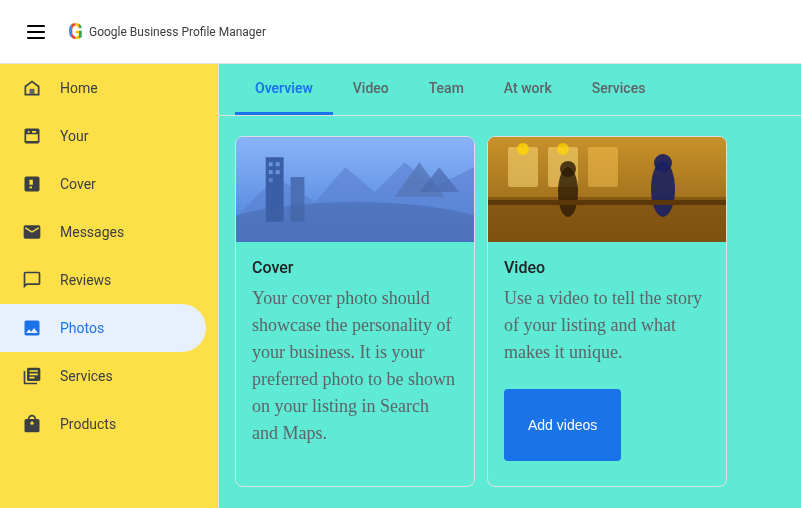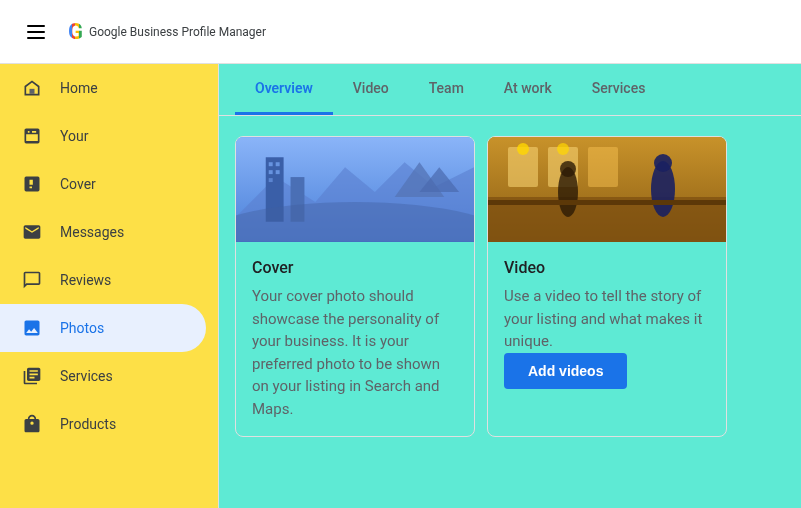--- a/index.html
+++ b/index.html
@@ -121,33 +121,34 @@
     .card-body {
       padding: 16px;
     }
     .card-title {
       font-size: 16px;
       font-weight: 500;
       color: #202124;
       margin-bottom: 8px;
     }
     .card-desc {
-      font-size: 15px;
+      font-size: 18px;
       color: #5f6368;
       line-height: 1.5;
-      margin-bottom: 0;
+      margin-bottom: 23px;
+      font-family: Liberation Serif, serif;
     }
     .btn-primary {
       background: #1a73e8;
       color: #fff;
       border: none;
       border-radius: 4px;
-      padding: 10px 24px;
+      padding: 28px 24px;
       font-size: 14px;
-      font-weight: 700;
+      font-weight: 400;
       cursor: pointer;
     }
 
     
     svg { fill: currentColor; }
 
     .topbar-title { font-size: 12px; color: #3c4043; }
   </style>
 </head>
 <body>

